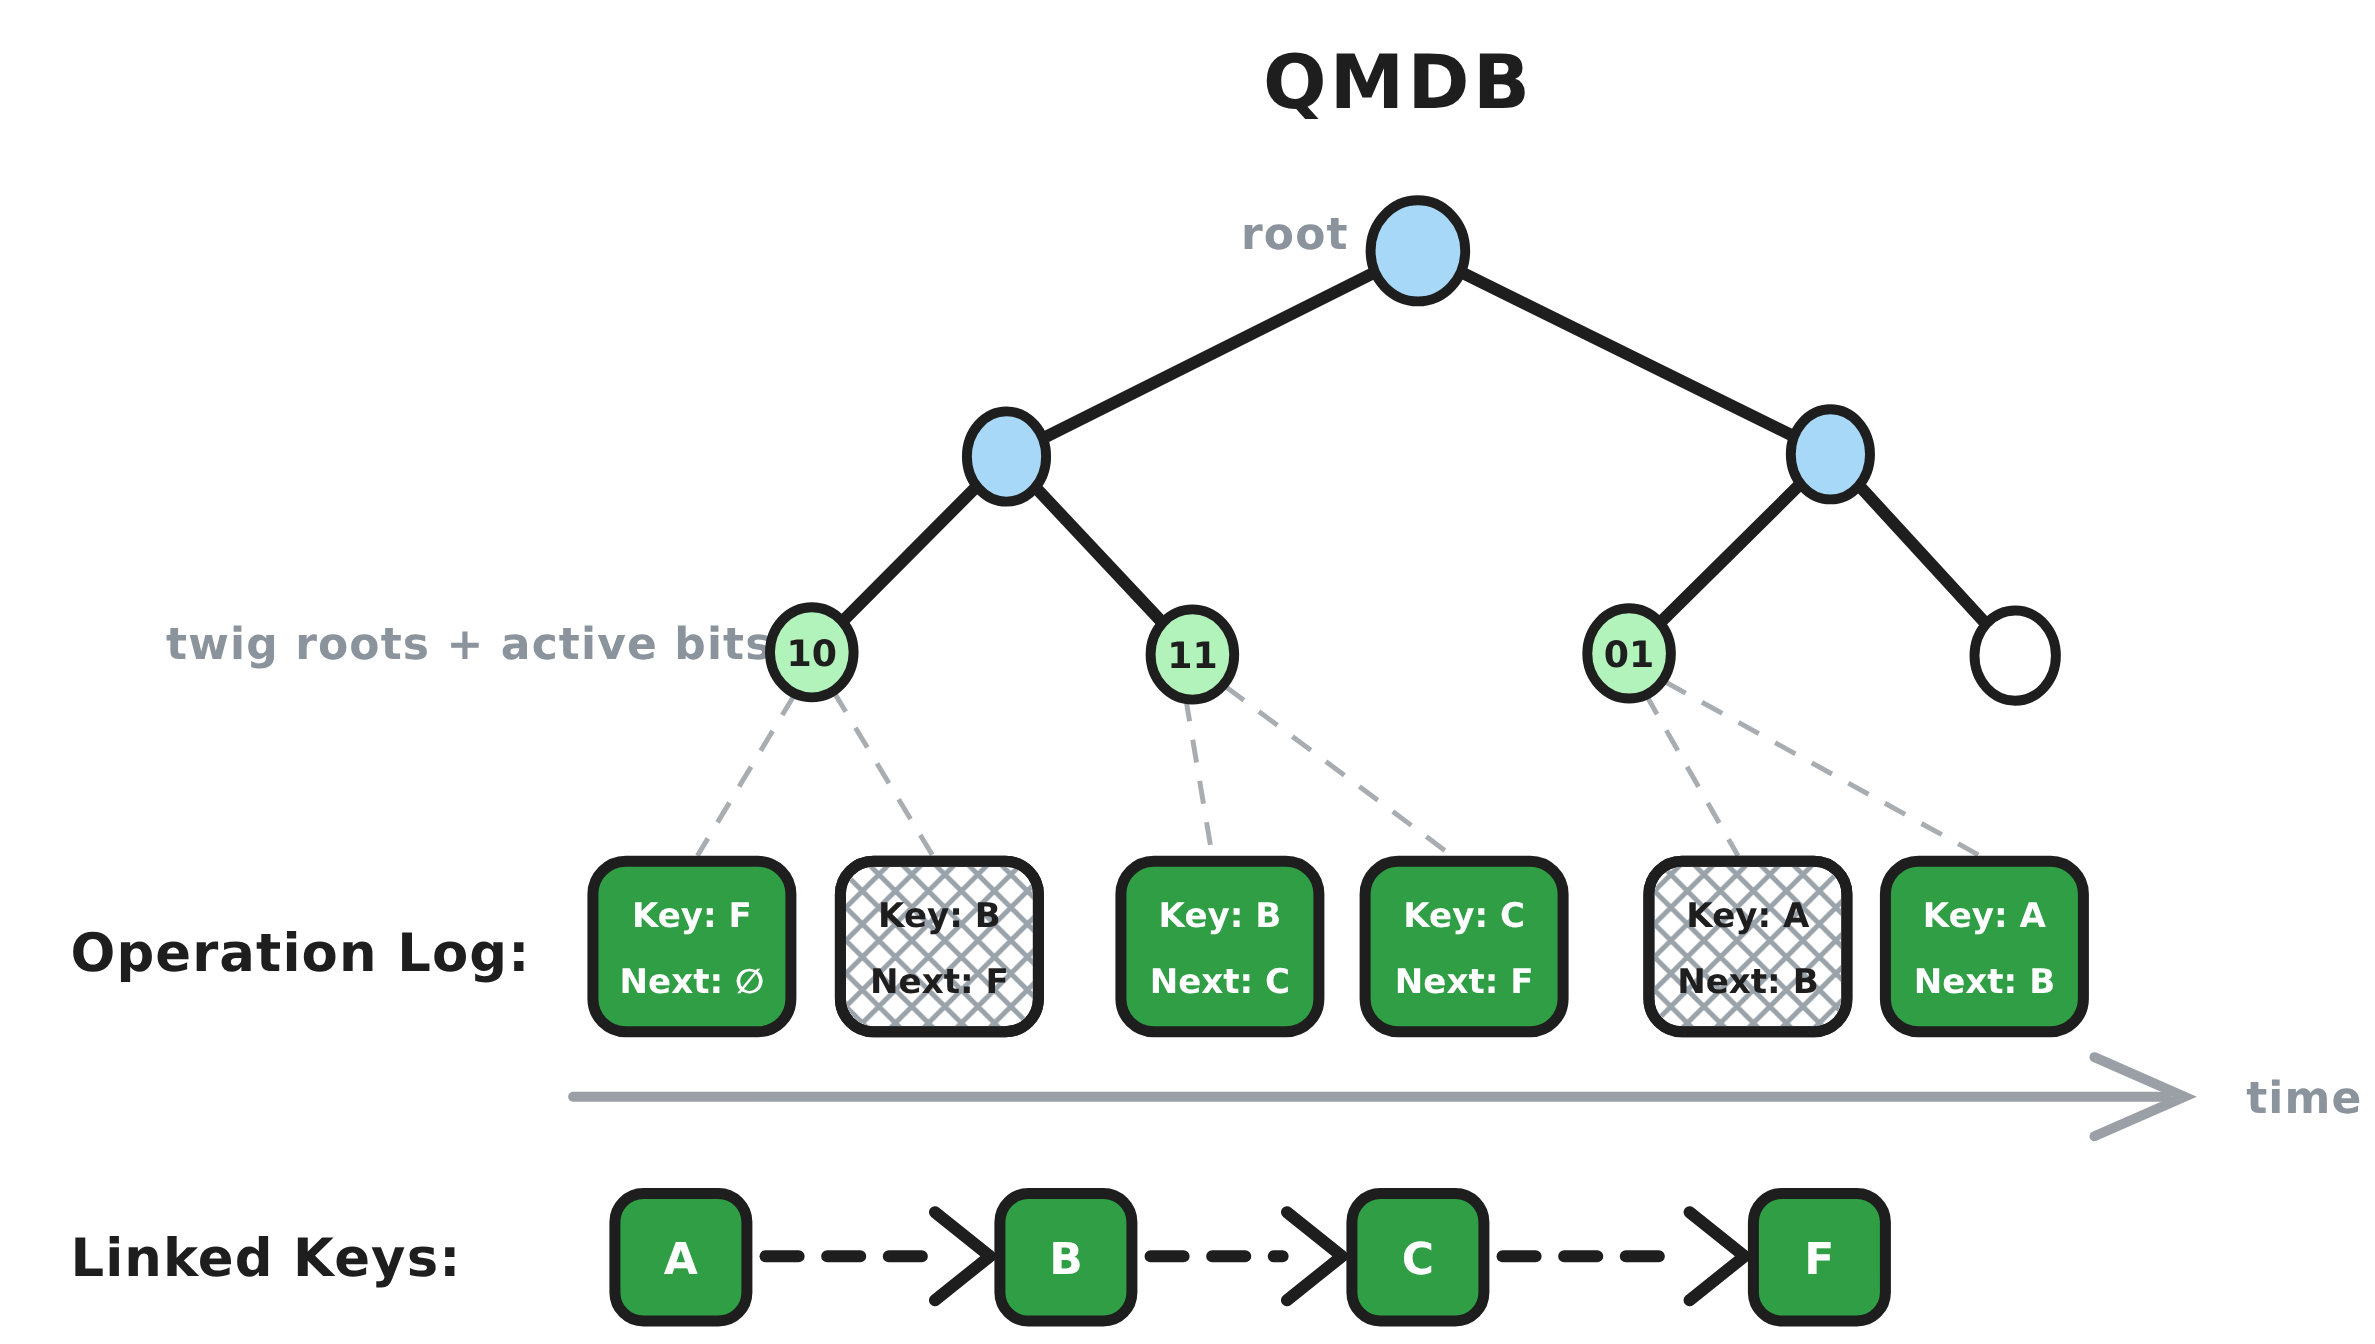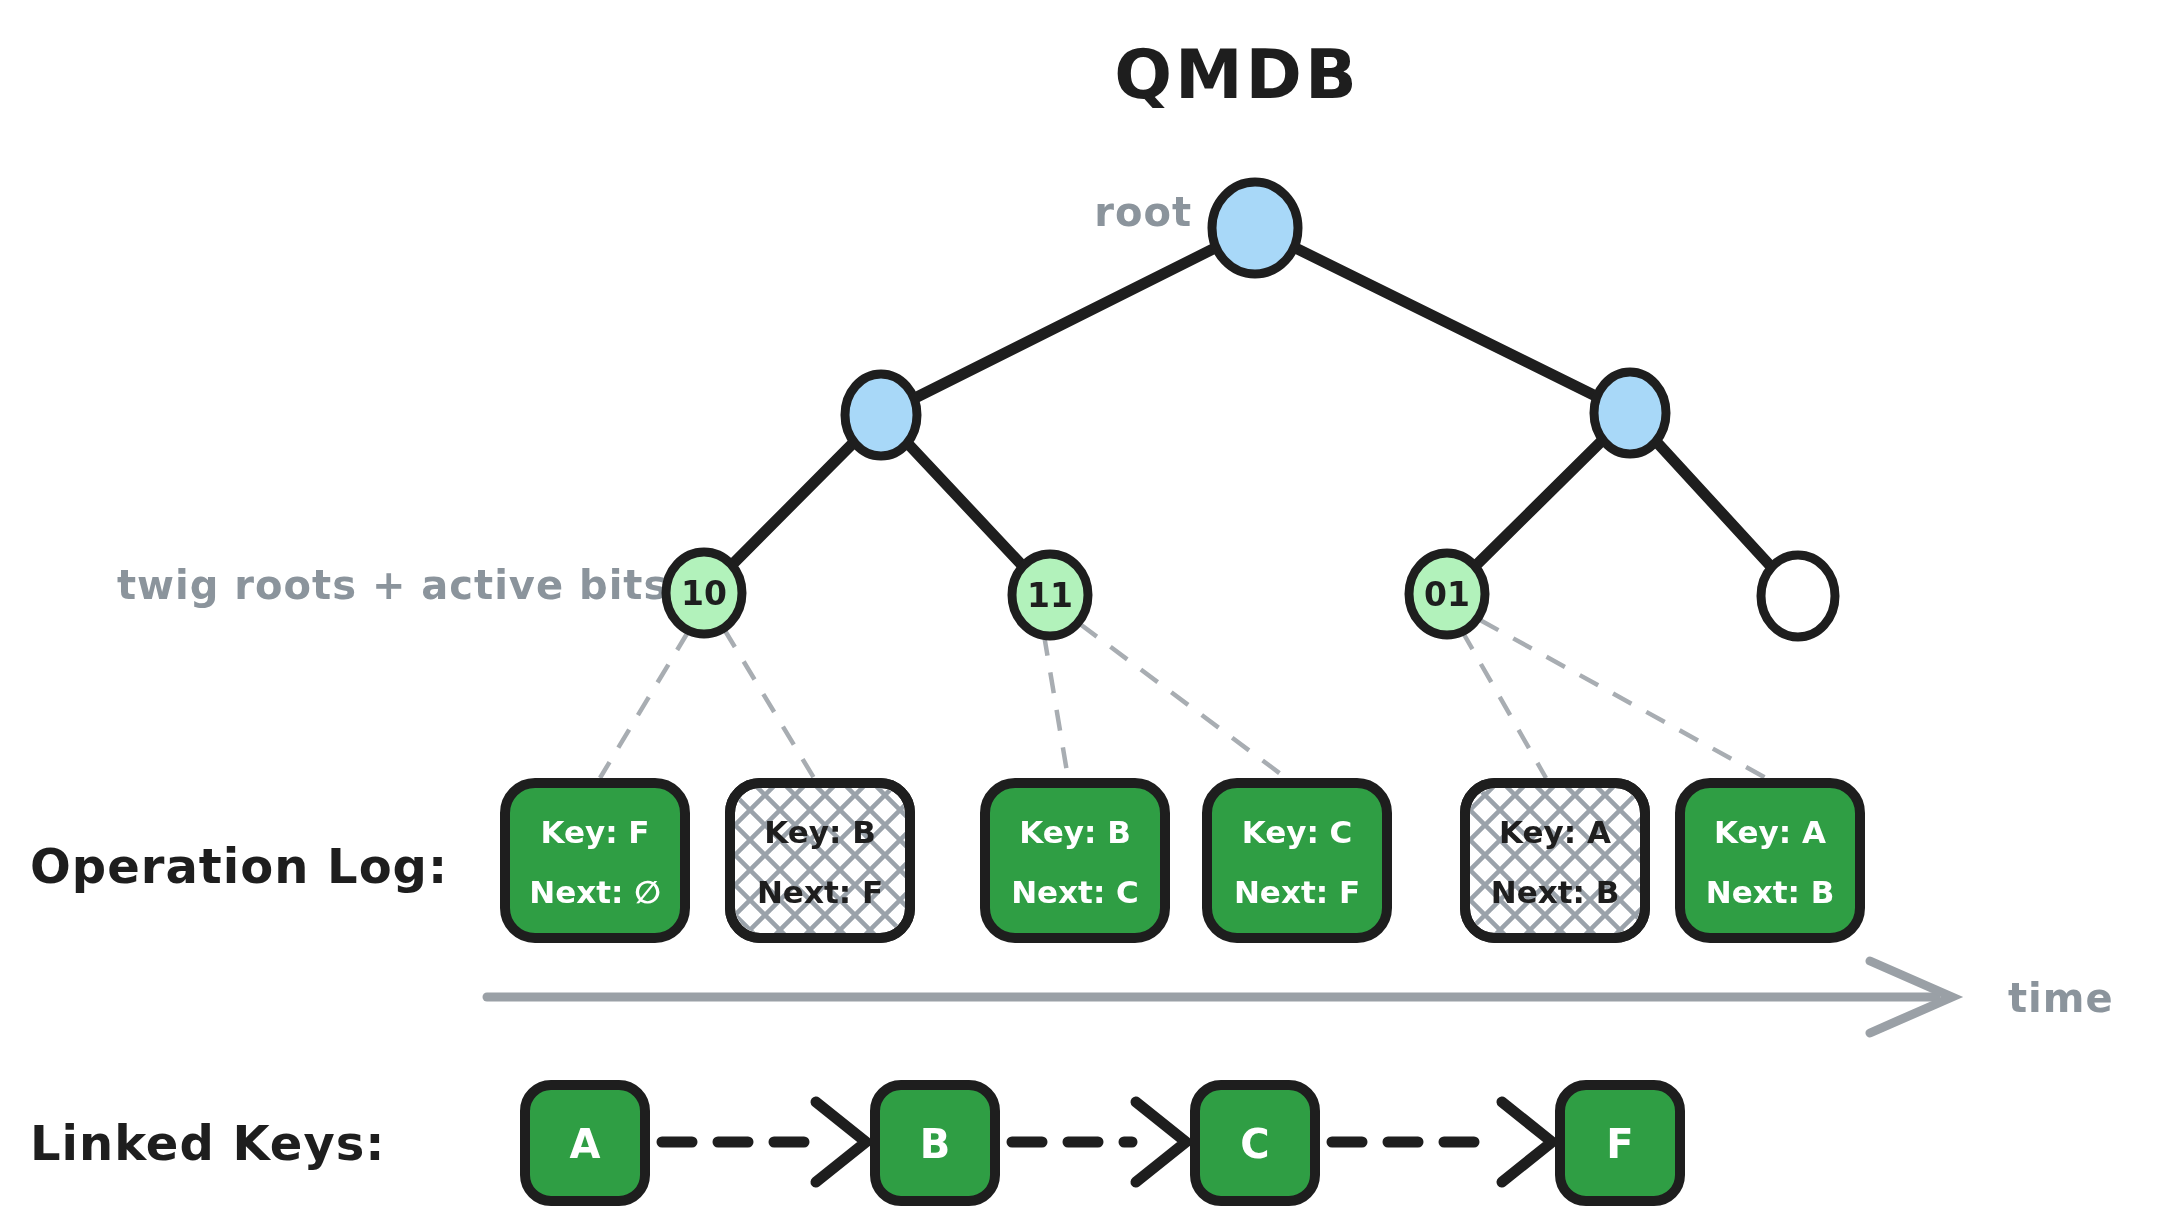--- a/index.html
+++ b/index.html
@@ -1,16 +1,16 @@
 <!DOCTYPE html>
 <html><head>
 <meta charset="utf-8">
 <style>
   html, body { margin: 0; padding: 0; background: #ffffff; }
-  .canvas { width: 1942px; height: 1222px; position: relative; font-family: "DejaVu Sans", sans-serif; }
+  .canvas { width: 1942px; height: 1222px; position: relative; font-family: "DejaVu Sans", sans-serif; padding-left: 34px; }
   svg text { font-family: "DejaVu Sans", sans-serif; }
   .title-text     { font-size: 68px; font-weight: 700; fill: #1e1e1e; letter-spacing: 3px; }
   .gray-label     { font-size: 40px; font-weight: 600; fill: #8b949c; letter-spacing: 1px; }
   .section-label  { font-size: 48px; font-weight: 600; fill: #1e1e1e; letter-spacing: 1px; }
   .node-label     { font-size: 33px; font-weight: 600; fill: #1e1e1e; text-anchor: middle; }
   .box-text-light { font-size: 31px; font-weight: 700; fill: #ffffff; text-anchor: middle; }
   .box-text-dark  { font-size: 31px; font-weight: 700; fill: #1e1e1e; text-anchor: middle; }
   .key-letter     { font-size: 40px; font-weight: 700; fill: #ffffff; text-anchor: middle; }
   .tree-edge      { stroke: #1e1e1e; stroke-width: 11; stroke-linecap: round; }
   .node-shape     { stroke: #1e1e1e; stroke-width: 9; }

